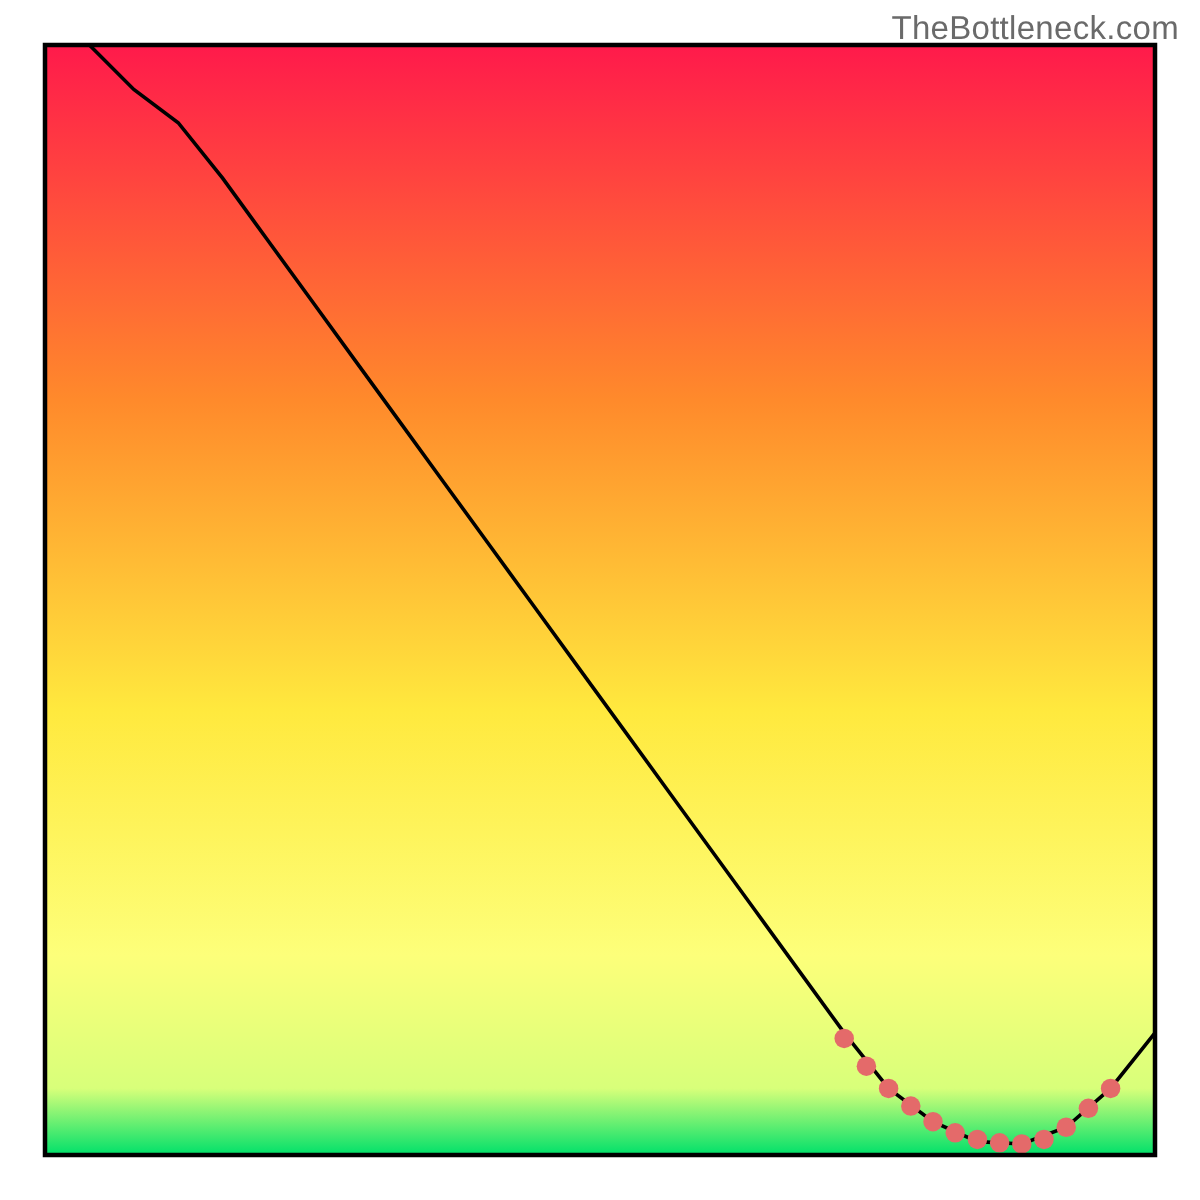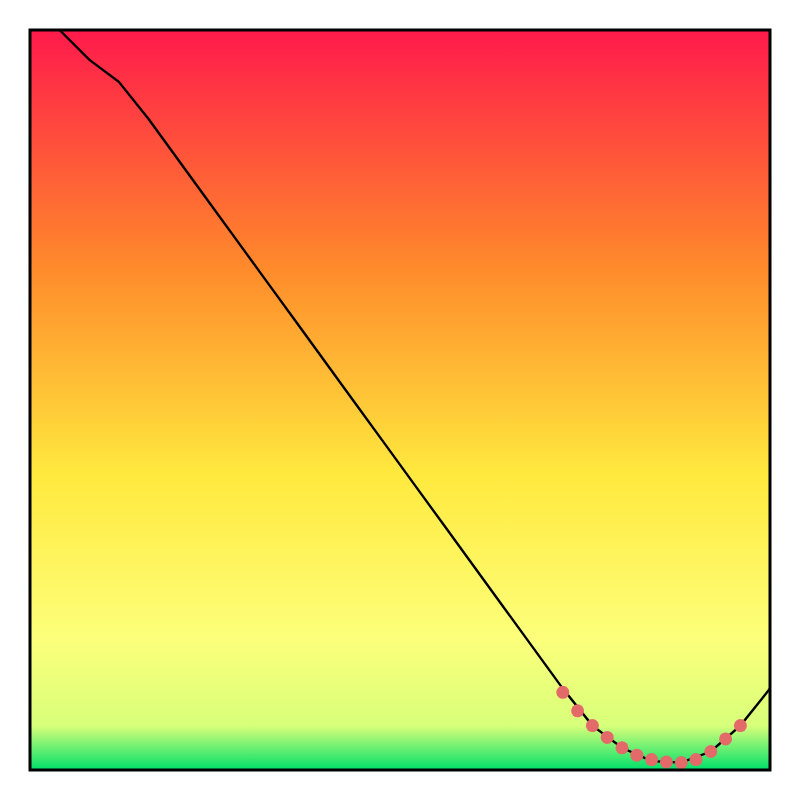--- a/index.html
+++ b/index.html
@@ -61,13 +61,14 @@
         <circle cx="681.2" cy="762.6" r="6.5" fill="#e46a6a"></circle>
         <circle cx="696.0" cy="759.6" r="6.5" fill="#e46a6a"></circle>
         <circle cx="710.8" cy="751.5" r="6.5" fill="#e46a6a"></circle>
         <circle cx="725.6" cy="738.9" r="6.5" fill="#e46a6a"></circle>
         <circle cx="740.4" cy="725.6" r="6.5" fill="#e46a6a"></circle>
       </g>
 
   <rect id="plot-frame" x="30" y="30" width="740" height="740" fill="none" stroke="#000000" stroke-width="3"></rect>
 </svg>
 
+<div class="watermark">TheBottleneck.com</div>
 </div>
 
 </body></html>

